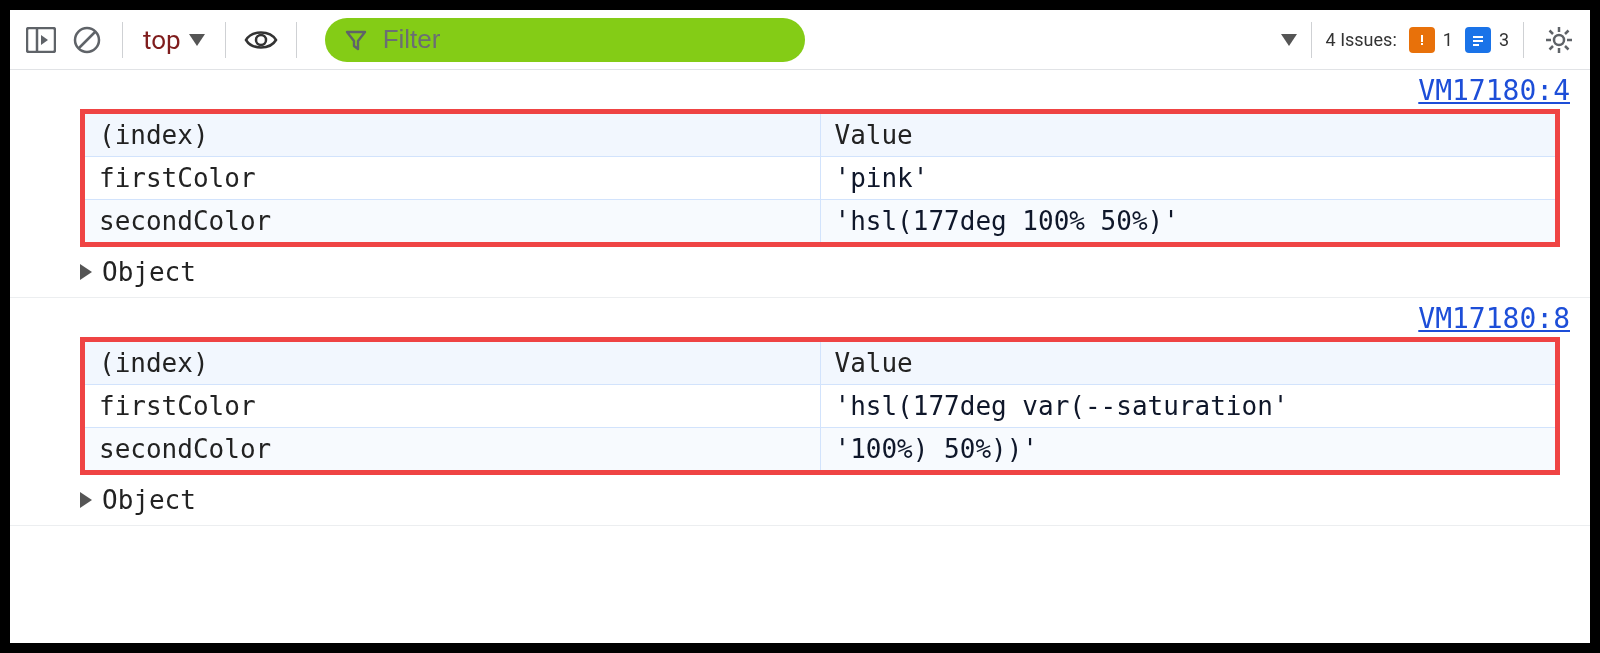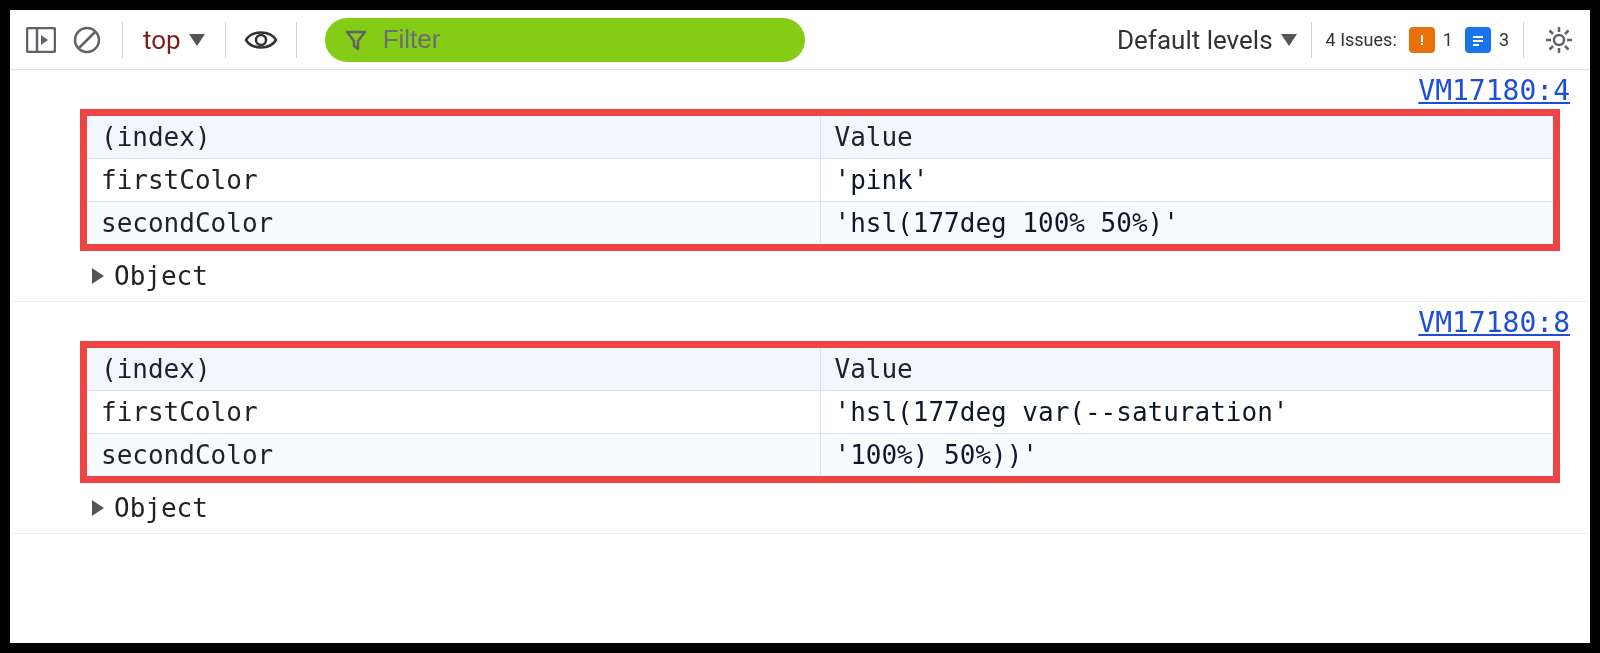--- a/index.html
+++ b/index.html
@@ -146,42 +146,41 @@
   .src-link {
     color: #1d4ed8;
     text-decoration: underline;
     font-size: 28px;
     cursor: pointer;
   }
   .ls-table {
     width: calc(100% - 100px);
     margin: 0 30px 6px 70px;
     border-collapse: collapse;
-    border: 7px solid #ef4444;
+    border: 5px solid #ef4444;
     table-layout: fixed;
   }
   .ls-table th, .ls-table td {
     text-align: left;
     padding: 6px 14px;
     border: 1px solid #d2e3fc;
     font-weight: 400;
     color: #222;
   }
   .ls-table thead th { background: #f2f7fe; }
   .ls-table tbody tr:nth-child(even) td { background: #f7fafe; }
   .ls-table .val { color: #0f172a; }
   .obj-row {
     display: flex; align-items: center;
     gap: 6px;
     padding: 4px 4px 10px 70px;
     font-family: ui-monospace, SFMono-Regular, "SF Mono", Menlo, Consolas, monospace;
     font-size: 26px;
     color: #222;
     cursor: pointer;
-    margin-left: 12px;
   }
   .tri {
     display: inline-block;
     width: 0; height: 0;
     border-top: 8px solid transparent;
     border-bottom: 8px solid transparent;
     border-left: 12px solid #555;
     margin-right: 4px;
   }
   .dd-tri {
@@ -227,21 +226,20 @@
     </div>
     <div class="vsep"></div>
     <div class="filter-pill">
       <svg width="22" height="22" viewBox="0 0 22 22">
         <path d="M2 3 H20 L13 12 V20 L9 17 V12 Z" fill="none" stroke="#5f6368" stroke-width="2.4" stroke-linejoin="round"></path>
       </svg>
       <input type="text" placeholder="Filter" style="">
     </div>
     <div class="spacer"></div>
     <div class="levels-dd">
-      <span>Default levels</span>
       <span class="dd-tri"></span>
     </div>
     <div class="vsep"></div>
     <div class="issues-row">
       <span>4 Issues:</span>
       <span class="badge warn">
         <svg width="16" height="16" viewBox="0 0 16 16">
             <rect x="7" y="3" width="2" height="7" fill="#fff"></rect>
             <rect x="7" y="11" width="2" height="2" fill="#fff"></rect>
           </svg>

